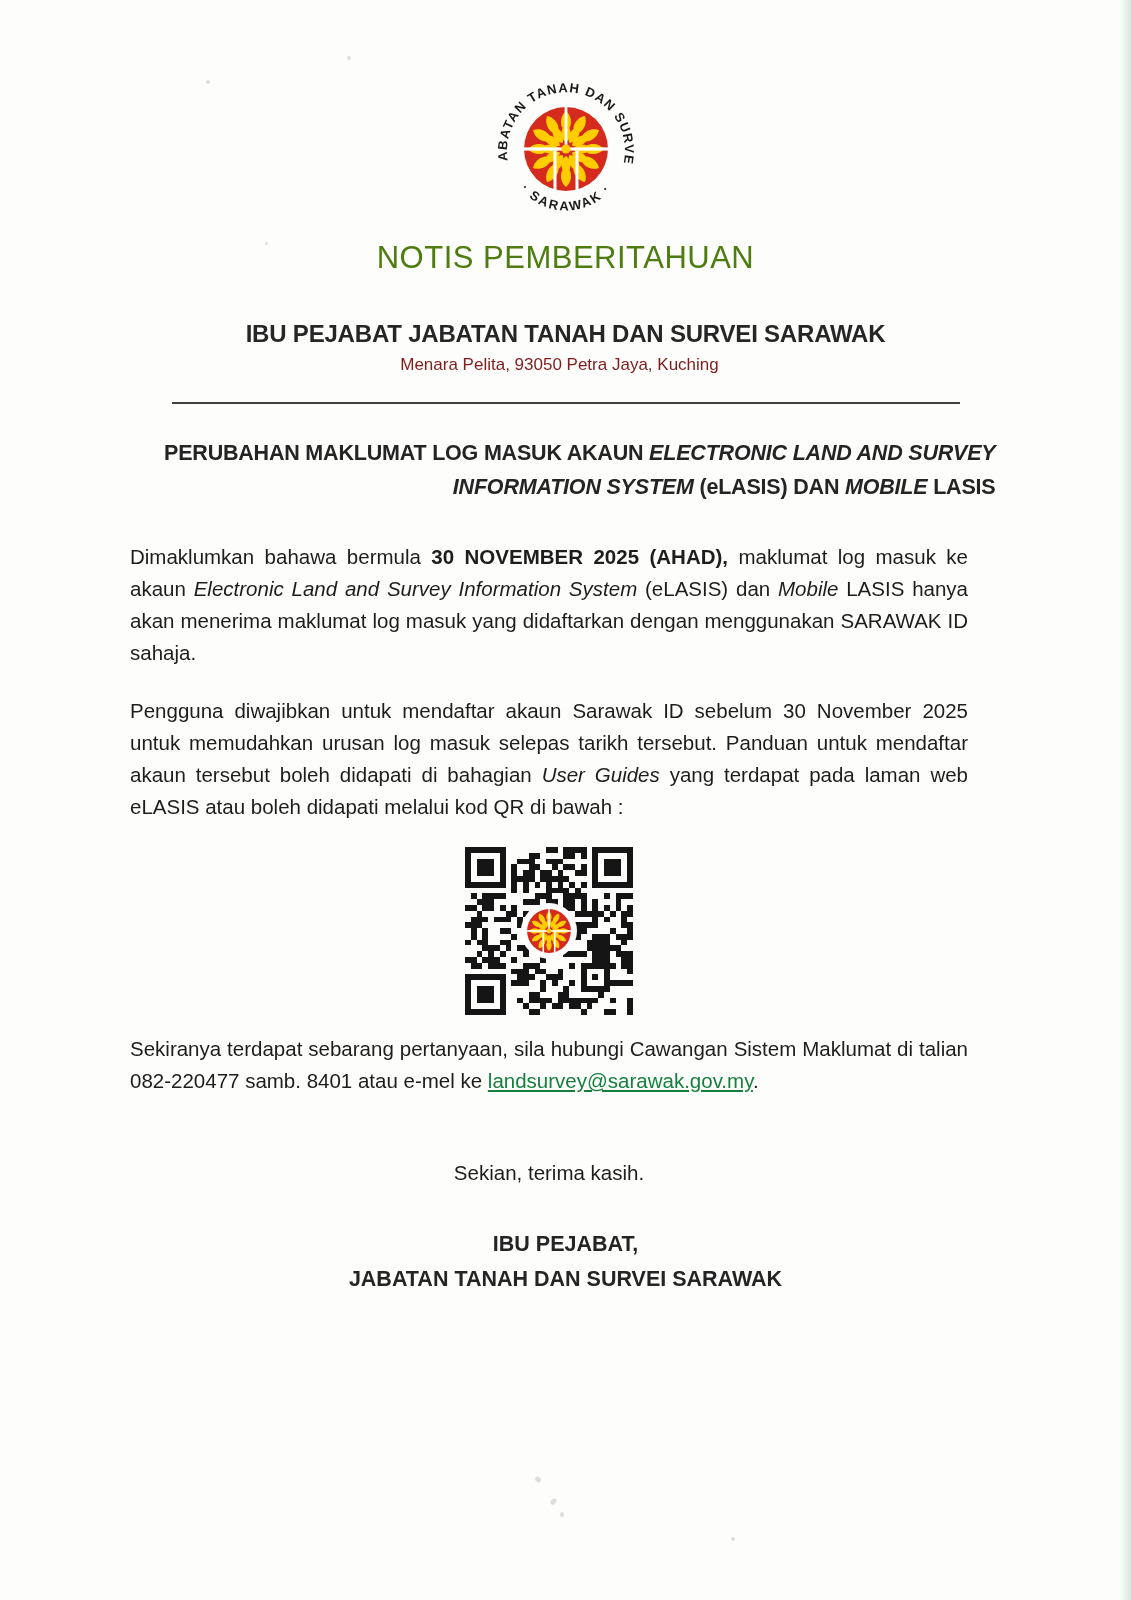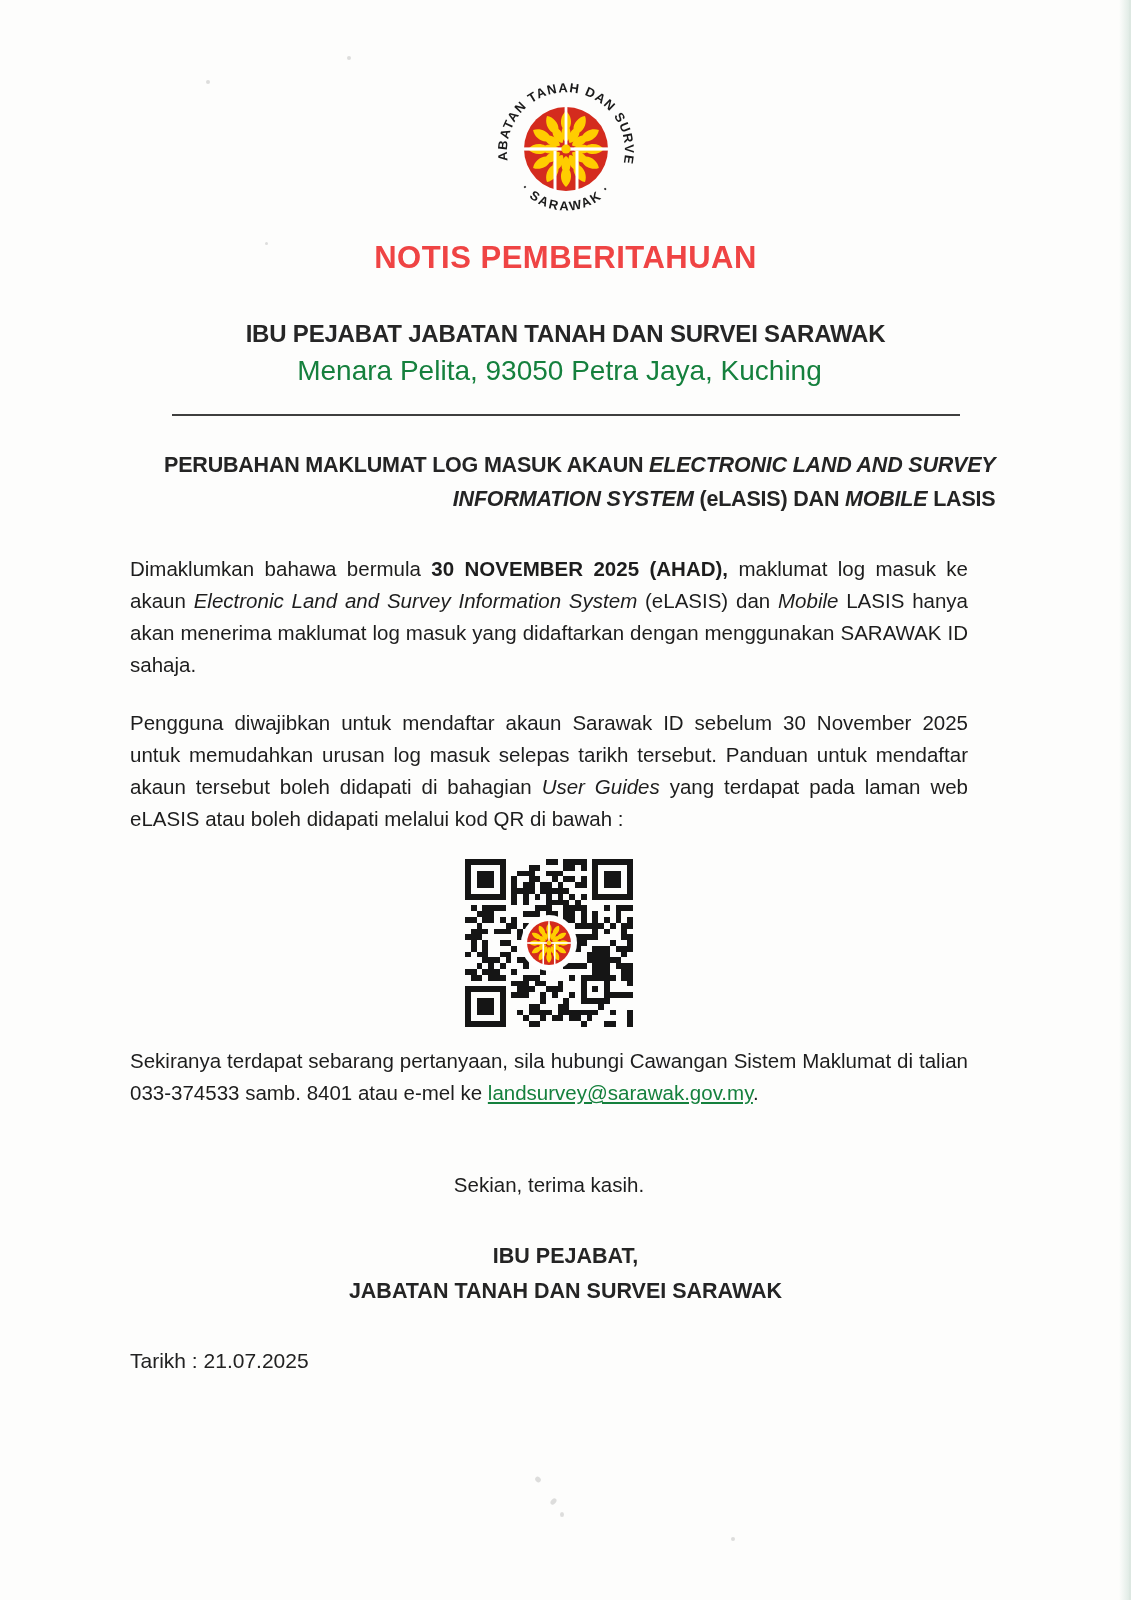--- a/index.html
+++ b/index.html
@@ -19,31 +19,31 @@
   .edge-right{
     position:absolute;top:0;right:0;width:10px;height:100%;
     background:linear-gradient(to right, rgba(205,222,213,0), rgba(198,219,208,.5));
     border-right:2px solid #dde8e2;
   }
   .speck{position:absolute;border-radius:50%;background:rgba(110,110,110,.22);}
   header{ text-align:center; padding-top:72px; }
   .logo-wrap{ display:flex; justify-content:center; }
   .doc-title{
     margin:16px 0 0 0;
-    font-size:31px; font-weight:bold; color:#ef4444;
+    font-size:31px; font-weight:normal; color:#4d7c0f;
     letter-spacing:.5px;
   }
   .org-name{
     margin:44px 0 0 0;
     font-size:24px; font-weight:bold; color:#262626;
     letter-spacing:-.2px;
   }
   .org-address{
     margin:7px 12px 0 0;
-    font-size:28px; color:#15803d;
+    font-size:17px; color:#7f1d1d;
   }
   .rule{
     width:788px; height:2px; background:#3f3f3f;
     margin:27px auto 0 auto;
   }
   .subject{
     margin:32px auto 0 auto;
     width:860px;
     text-align:right;
     font-size:21.5px; font-weight:bold; color:#242424;
@@ -158,25 +158,22 @@
             <path d="M0 0h1v1h-1zM1 0h1v1h-1zM2 0h1v1h-1zM3 0h1v1h-1zM4 0h1v1h-1zM5 0h1v1h-1zM6 0h1v1h-1zM14 0h1v1h-1zM15 0h1v1h-1zM17 0h1v1h-1zM18 0h1v1h-1zM19 0h1v1h-1zM20 0h1v1h-1zM22 0h1v1h-1zM23 0h1v1h-1zM24 0h1v1h-1zM25 0h1v1h-1zM26 0h1v1h-1zM27 0h1v1h-1zM28 0h1v1h-1zM0 1h1v1h-1zM6 1h1v1h-1zM11 1h1v1h-1zM12 1h1v1h-1zM17 1h1v1h-1zM18 1h1v1h-1zM20 1h1v1h-1zM22 1h1v1h-1zM28 1h1v1h-1zM0 2h1v1h-1zM2 2h1v1h-1zM3 2h1v1h-1zM4 2h1v1h-1zM6 2h1v1h-1zM9 2h1v1h-1zM10 2h1v1h-1zM11 2h1v1h-1zM14 2h1v1h-1zM15 2h1v1h-1zM16 2h1v1h-1zM22 2h1v1h-1zM24 2h1v1h-1zM25 2h1v1h-1zM26 2h1v1h-1zM28 2h1v1h-1zM0 3h1v1h-1zM2 3h1v1h-1zM3 3h1v1h-1zM4 3h1v1h-1zM6 3h1v1h-1zM8 3h1v1h-1zM11 3h1v1h-1zM12 3h1v1h-1zM15 3h1v1h-1zM17 3h1v1h-1zM18 3h1v1h-1zM20 3h1v1h-1zM22 3h1v1h-1zM24 3h1v1h-1zM25 3h1v1h-1zM26 3h1v1h-1zM28 3h1v1h-1zM0 4h1v1h-1zM2 4h1v1h-1zM3 4h1v1h-1zM4 4h1v1h-1zM6 4h1v1h-1zM8 4h1v1h-1zM10 4h1v1h-1zM11 4h1v1h-1zM13 4h1v1h-1zM14 4h1v1h-1zM16 4h1v1h-1zM19 4h1v1h-1zM20 4h1v1h-1zM22 4h1v1h-1zM24 4h1v1h-1zM25 4h1v1h-1zM26 4h1v1h-1zM28 4h1v1h-1zM0 5h1v1h-1zM6 5h1v1h-1zM8 5h1v1h-1zM9 5h1v1h-1zM10 5h1v1h-1zM11 5h1v1h-1zM13 5h1v1h-1zM14 5h1v1h-1zM15 5h1v1h-1zM16 5h1v1h-1zM17 5h1v1h-1zM22 5h1v1h-1zM28 5h1v1h-1zM0 6h1v1h-1zM1 6h1v1h-1zM2 6h1v1h-1zM3 6h1v1h-1zM4 6h1v1h-1zM5 6h1v1h-1zM6 6h1v1h-1zM8 6h1v1h-1zM10 6h1v1h-1zM12 6h1v1h-1zM14 6h1v1h-1zM16 6h1v1h-1zM18 6h1v1h-1zM20 6h1v1h-1zM22 6h1v1h-1zM23 6h1v1h-1zM24 6h1v1h-1zM25 6h1v1h-1zM26 6h1v1h-1zM27 6h1v1h-1zM28 6h1v1h-1zM8 7h1v1h-1zM10 7h1v1h-1zM14 7h1v1h-1zM15 7h1v1h-1zM16 7h1v1h-1zM17 7h1v1h-1zM19 7h1v1h-1zM1 8h1v1h-1zM3 8h1v1h-1zM4 8h1v1h-1zM5 8h1v1h-1zM6 8h1v1h-1zM12 8h1v1h-1zM13 8h1v1h-1zM14 8h1v1h-1zM17 8h1v1h-1zM18 8h1v1h-1zM19 8h1v1h-1zM20 8h1v1h-1zM24 8h1v1h-1zM26 8h1v1h-1zM27 8h1v1h-1zM28 8h1v1h-1zM2 9h1v1h-1zM3 9h1v1h-1zM4 9h1v1h-1zM10 9h1v1h-1zM11 9h1v1h-1zM12 9h1v1h-1zM14 9h1v1h-1zM15 9h1v1h-1zM17 9h1v1h-1zM18 9h1v1h-1zM20 9h1v1h-1zM22 9h1v1h-1zM26 9h1v1h-1zM0 10h1v1h-1zM1 10h1v1h-1zM3 10h1v1h-1zM4 10h1v1h-1zM6 10h1v1h-1zM8 10h1v1h-1zM17 10h1v1h-1zM18 10h1v1h-1zM20 10h1v1h-1zM22 10h1v1h-1zM24 10h1v1h-1zM26 10h1v1h-1zM28 10h1v1h-1zM2 11h1v1h-1zM7 11h1v1h-1zM8 11h1v1h-1zM10 11h1v1h-1zM19 11h1v1h-1zM20 11h1v1h-1zM21 11h1v1h-1zM22 11h1v1h-1zM23 11h1v1h-1zM25 11h1v1h-1zM27 11h1v1h-1zM28 11h1v1h-1zM1 12h1v1h-1zM2 12h1v1h-1zM3 12h1v1h-1zM5 12h1v1h-1zM6 12h1v1h-1zM7 12h1v1h-1zM9 12h1v1h-1zM22 12h1v1h-1zM24 12h1v1h-1zM27 12h1v1h-1zM0 13h1v1h-1zM1 13h1v1h-1zM2 13h1v1h-1zM9 13h1v1h-1zM19 13h1v1h-1zM20 13h1v1h-1zM21 13h1v1h-1zM22 13h1v1h-1zM27 13h1v1h-1zM28 13h1v1h-1zM1 14h1v1h-1zM3 14h1v1h-1zM6 14h1v1h-1zM7 14h1v1h-1zM19 14h1v1h-1zM20 14h1v1h-1zM25 14h1v1h-1zM28 14h1v1h-1zM1 15h1v1h-1zM3 15h1v1h-1zM8 15h1v1h-1zM19 15h1v1h-1zM22 15h1v1h-1zM23 15h1v1h-1zM24 15h1v1h-1zM26 15h1v1h-1zM27 15h1v1h-1zM28 15h1v1h-1zM0 16h1v1h-1zM2 16h1v1h-1zM3 16h1v1h-1zM6 16h1v1h-1zM7 16h1v1h-1zM21 16h1v1h-1zM22 16h1v1h-1zM23 16h1v1h-1zM24 16h1v1h-1zM27 16h1v1h-1zM3 17h1v1h-1zM4 17h1v1h-1zM5 17h1v1h-1zM7 17h1v1h-1zM9 17h1v1h-1zM10 17h1v1h-1zM21 17h1v1h-1zM22 17h1v1h-1zM23 17h1v1h-1zM24 17h1v1h-1zM25 17h1v1h-1zM26 17h1v1h-1zM2 18h1v1h-1zM4 18h1v1h-1zM6 18h1v1h-1zM10 18h1v1h-1zM17 18h1v1h-1zM18 18h1v1h-1zM19 18h1v1h-1zM20 18h1v1h-1zM22 18h1v1h-1zM23 18h1v1h-1zM24 18h1v1h-1zM26 18h1v1h-1zM27 18h1v1h-1zM28 18h1v1h-1zM0 19h1v1h-1zM1 19h1v1h-1zM3 19h1v1h-1zM4 19h1v1h-1zM5 19h1v1h-1zM8 19h1v1h-1zM13 19h1v1h-1zM22 19h1v1h-1zM23 19h1v1h-1zM24 19h1v1h-1zM27 19h1v1h-1zM28 19h1v1h-1zM1 20h1v1h-1zM2 20h1v1h-1zM4 20h1v1h-1zM5 20h1v1h-1zM6 20h1v1h-1zM10 20h1v1h-1zM11 20h1v1h-1zM12 20h1v1h-1zM18 20h1v1h-1zM20 20h1v1h-1zM21 20h1v1h-1zM22 20h1v1h-1zM23 20h1v1h-1zM24 20h1v1h-1zM25 20h1v1h-1zM27 20h1v1h-1zM28 20h1v1h-1zM8 21h1v1h-1zM9 21h1v1h-1zM10 21h1v1h-1zM12 21h1v1h-1zM13 21h1v1h-1zM16 21h1v1h-1zM20 21h1v1h-1zM24 21h1v1h-1zM28 21h1v1h-1zM0 22h1v1h-1zM1 22h1v1h-1zM2 22h1v1h-1zM3 22h1v1h-1zM4 22h1v1h-1zM5 22h1v1h-1zM6 22h1v1h-1zM9 22h1v1h-1zM10 22h1v1h-1zM11 22h1v1h-1zM14 22h1v1h-1zM15 22h1v1h-1zM16 22h1v1h-1zM20 22h1v1h-1zM22 22h1v1h-1zM24 22h1v1h-1zM0 23h1v1h-1zM6 23h1v1h-1zM8 23h1v1h-1zM9 23h1v1h-1zM10 23h1v1h-1zM13 23h1v1h-1zM15 23h1v1h-1zM18 23h1v1h-1zM20 23h1v1h-1zM24 23h1v1h-1zM25 23h1v1h-1zM26 23h1v1h-1zM27 23h1v1h-1zM28 23h1v1h-1zM0 24h1v1h-1zM2 24h1v1h-1zM3 24h1v1h-1zM4 24h1v1h-1zM6 24h1v1h-1zM13 24h1v1h-1zM17 24h1v1h-1zM20 24h1v1h-1zM21 24h1v1h-1zM22 24h1v1h-1zM23 24h1v1h-1zM24 24h1v1h-1zM0 25h1v1h-1zM2 25h1v1h-1zM3 25h1v1h-1zM4 25h1v1h-1zM6 25h1v1h-1zM11 25h1v1h-1zM12 25h1v1h-1zM16 25h1v1h-1zM17 25h1v1h-1zM23 25h1v1h-1zM0 26h1v1h-1zM2 26h1v1h-1zM3 26h1v1h-1zM4 26h1v1h-1zM6 26h1v1h-1zM9 26h1v1h-1zM11 26h1v1h-1zM12 26h1v1h-1zM13 26h1v1h-1zM14 26h1v1h-1zM16 26h1v1h-1zM17 26h1v1h-1zM18 26h1v1h-1zM19 26h1v1h-1zM20 26h1v1h-1zM21 26h1v1h-1zM22 26h1v1h-1zM25 26h1v1h-1zM28 26h1v1h-1zM0 27h1v1h-1zM6 27h1v1h-1zM10 27h1v1h-1zM13 27h1v1h-1zM15 27h1v1h-1zM16 27h1v1h-1zM18 27h1v1h-1zM19 27h1v1h-1zM21 27h1v1h-1zM28 27h1v1h-1zM0 28h1v1h-1zM1 28h1v1h-1zM2 28h1v1h-1zM3 28h1v1h-1zM4 28h1v1h-1zM5 28h1v1h-1zM6 28h1v1h-1zM11 28h1v1h-1zM12 28h1v1h-1zM20 28h1v1h-1zM24 28h1v1h-1zM25 28h1v1h-1zM28 28h1v1h-1z" fill="#151515"></path>
           </svg>
         <div class="qr-logo">
           <svg width="48" height="48" viewBox="-46 -46 92 92">
             <use href="#jts-emblem"></use>
           </svg>
         </div>
       </div>
     </div>
 
-    <p class="para" style="margin-top:18px;"><span>Sekiranya terdapat sebarang pertanyaan, sila hubungi Cawangan Sistem Maklumat di talian 033-374533 samb. 8401 atau e-mel ke </span><a class="link">landsurvey@sarawak.gov.my</a><span>.</span></p>
+    <p class="para" style="margin-top:18px;"><span>Sekiranya terdapat sebarang pertanyaan, sila hubungi Cawangan Sistem Maklumat di talian 082-220477 samb. 8401 atau e-mel ke </span><a class="link">landsurvey@sarawak.gov.my</a><span>.</span></p>
     <p class="para closing">Sekian, terima kasih.</p>
   </main>
 
   <section class="issued">
     <div>IBU PEJABAT,</div>
     <div>JABATAN TANAH DAN SURVEI SARAWAK</div>
   </section>
 
-  <div class="content">
-    <div class="date-line">Tarikh : 21.07.2025</div>
-  </div>
 </div>
 
 </body></html>

